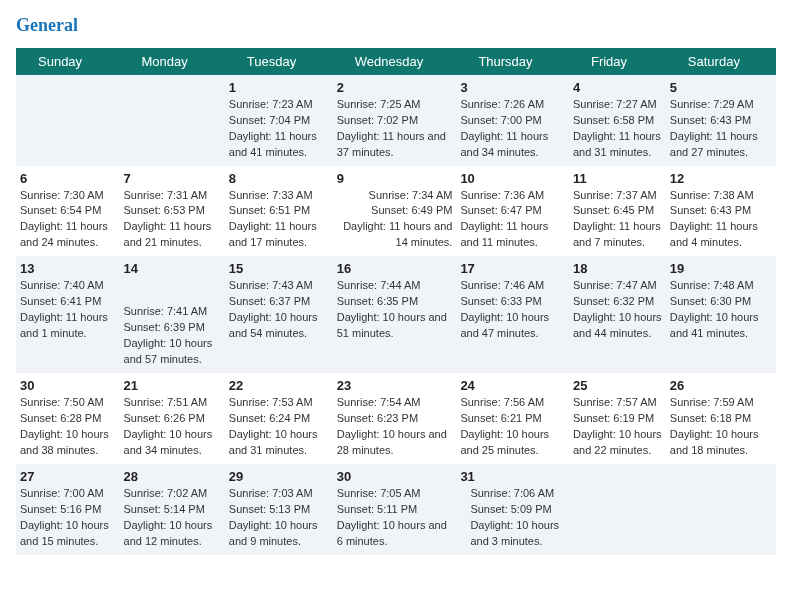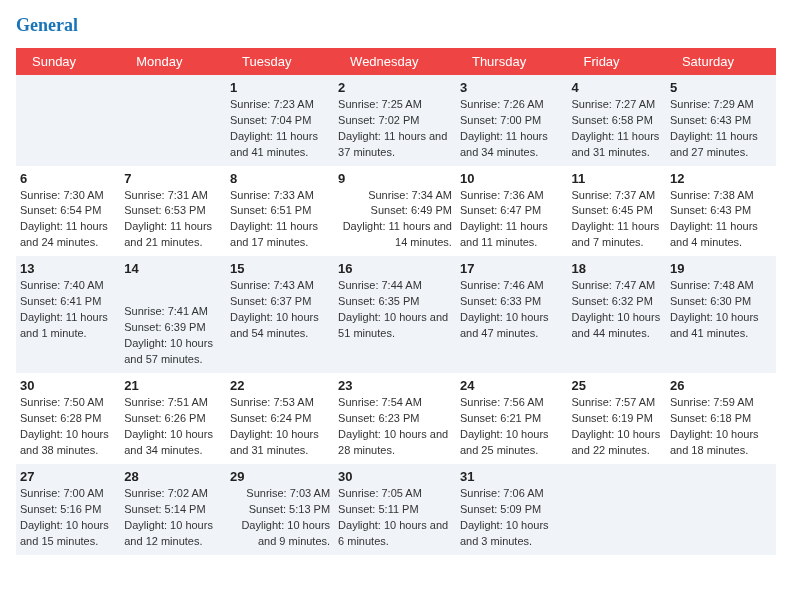--- a/index.html
+++ b/index.html
@@ -44,23 +44,23 @@
     .location {
       font-size: 16px;
       color: #555;
     }
     table {
       width: 100%;
       border-collapse: collapse;
       font-size: 11px;
     }
     thead th {
-      background-color: #ef4444;
+      background-color: #0f766e;
       color: #fff;
-      padding: 6px 16px;
+      padding: 6px 22px;
       text-align: left;
       font-size: 13px;
       font-weight: normal;
     }
     tbody tr {
       vertical-align: top;
     }
     tbody tr:nth-child(odd) {
       background-color: #f0f4f8;
     }
@@ -290,33 +290,33 @@
 Daylight: 10 hours and 15 minutes.</div>
         </td>
         <td>
           <span class="day-num">28</span>
           <div class="day-info" style="white-space: pre-line;">Sunrise: 7:02 AM
 Sunset: 5:14 PM
 Daylight: 10 hours and 12 minutes.</div>
         </td>
         <td>
           <span class="day-num">29</span>
-          <div class="day-info" style="white-space: pre-line; text-align: right;">Sunrise: 7:03 AM
+          <div class="day-info" style="white-space: pre-line;">Sunrise: 7:03 AM
 Sunset: 5:13 PM
 Daylight: 10 hours and 9 minutes.</div>
         </td>
         <td>
           <span class="day-num">30</span>
           <div class="day-info" style="white-space: pre-line;">Sunrise: 7:05 AM
 Sunset: 5:11 PM
 Daylight: 10 hours and 6 minutes.</div>
         </td>
         <td>
           <span class="day-num">31</span>
-          <div class="day-info" style="white-space: pre-line;">Sunrise: 7:06 AM
+          <div class="day-info" style="white-space: pre-line; margin-left: 10px;">Sunrise: 7:06 AM
 Sunset: 5:09 PM
 Daylight: 10 hours and 3 minutes.</div>
         </td>
         <td></td>
         <td></td>
       </tr>
     </tbody>
 </table>
 
 </body></html>

